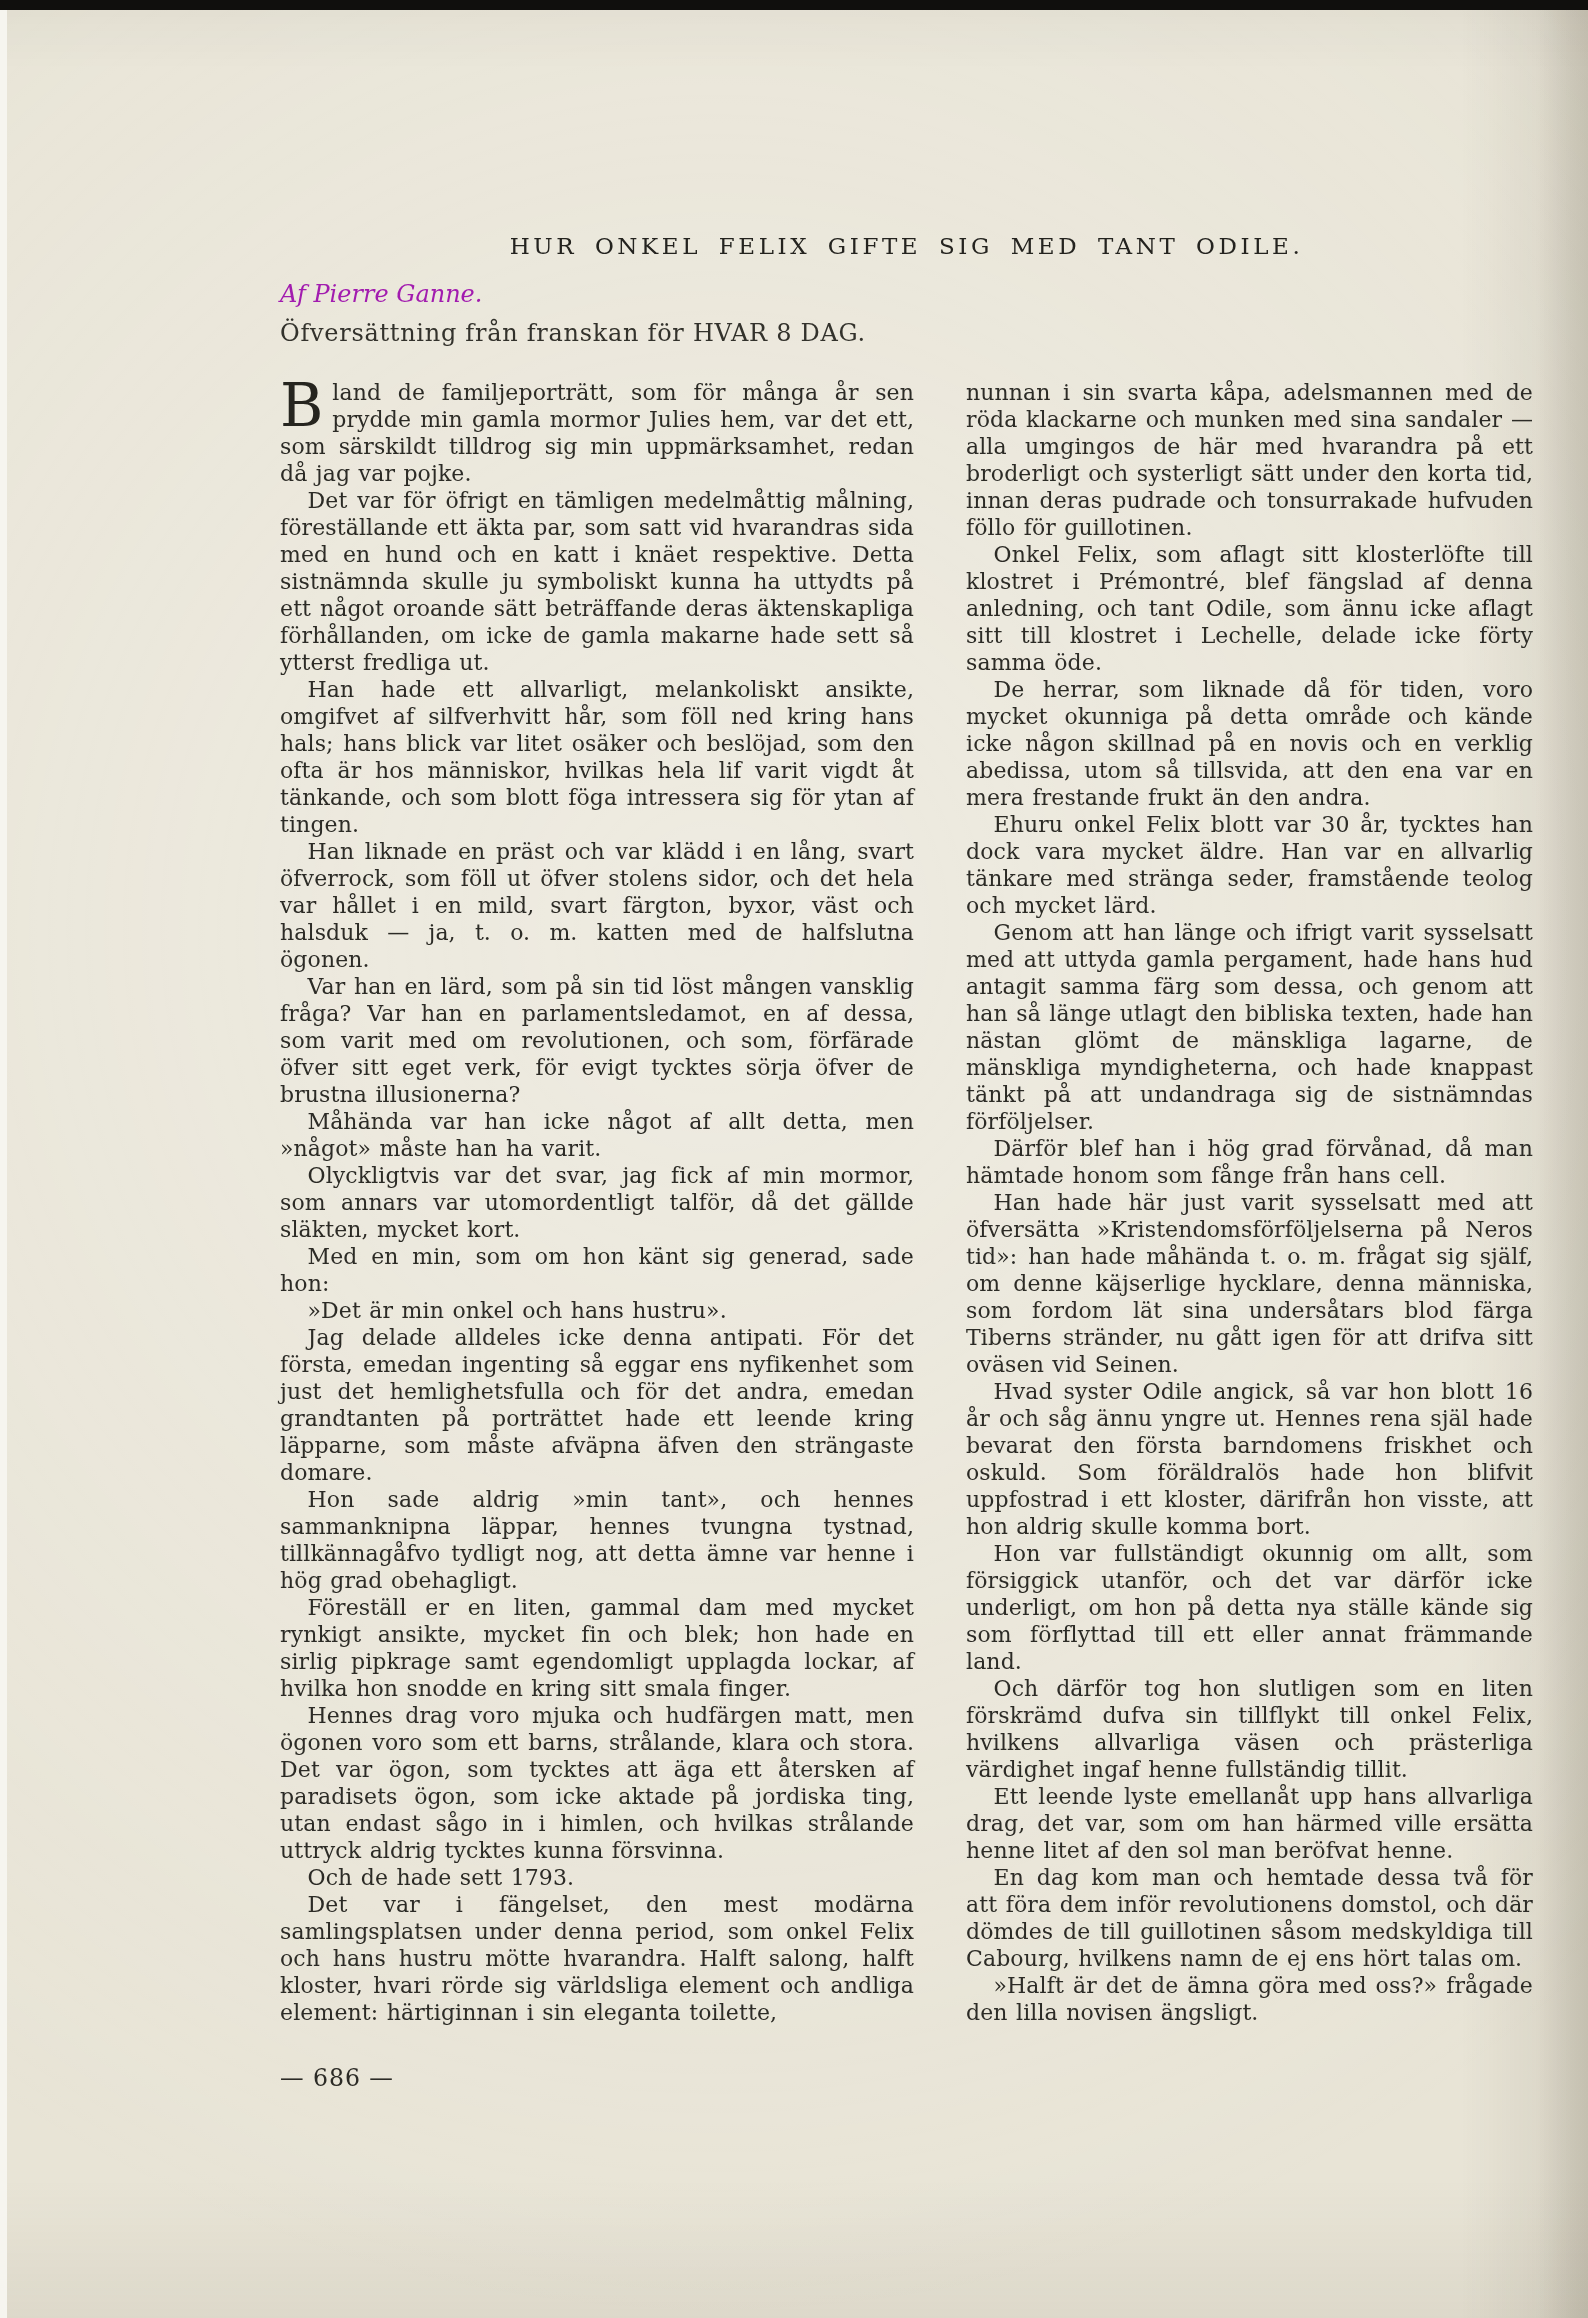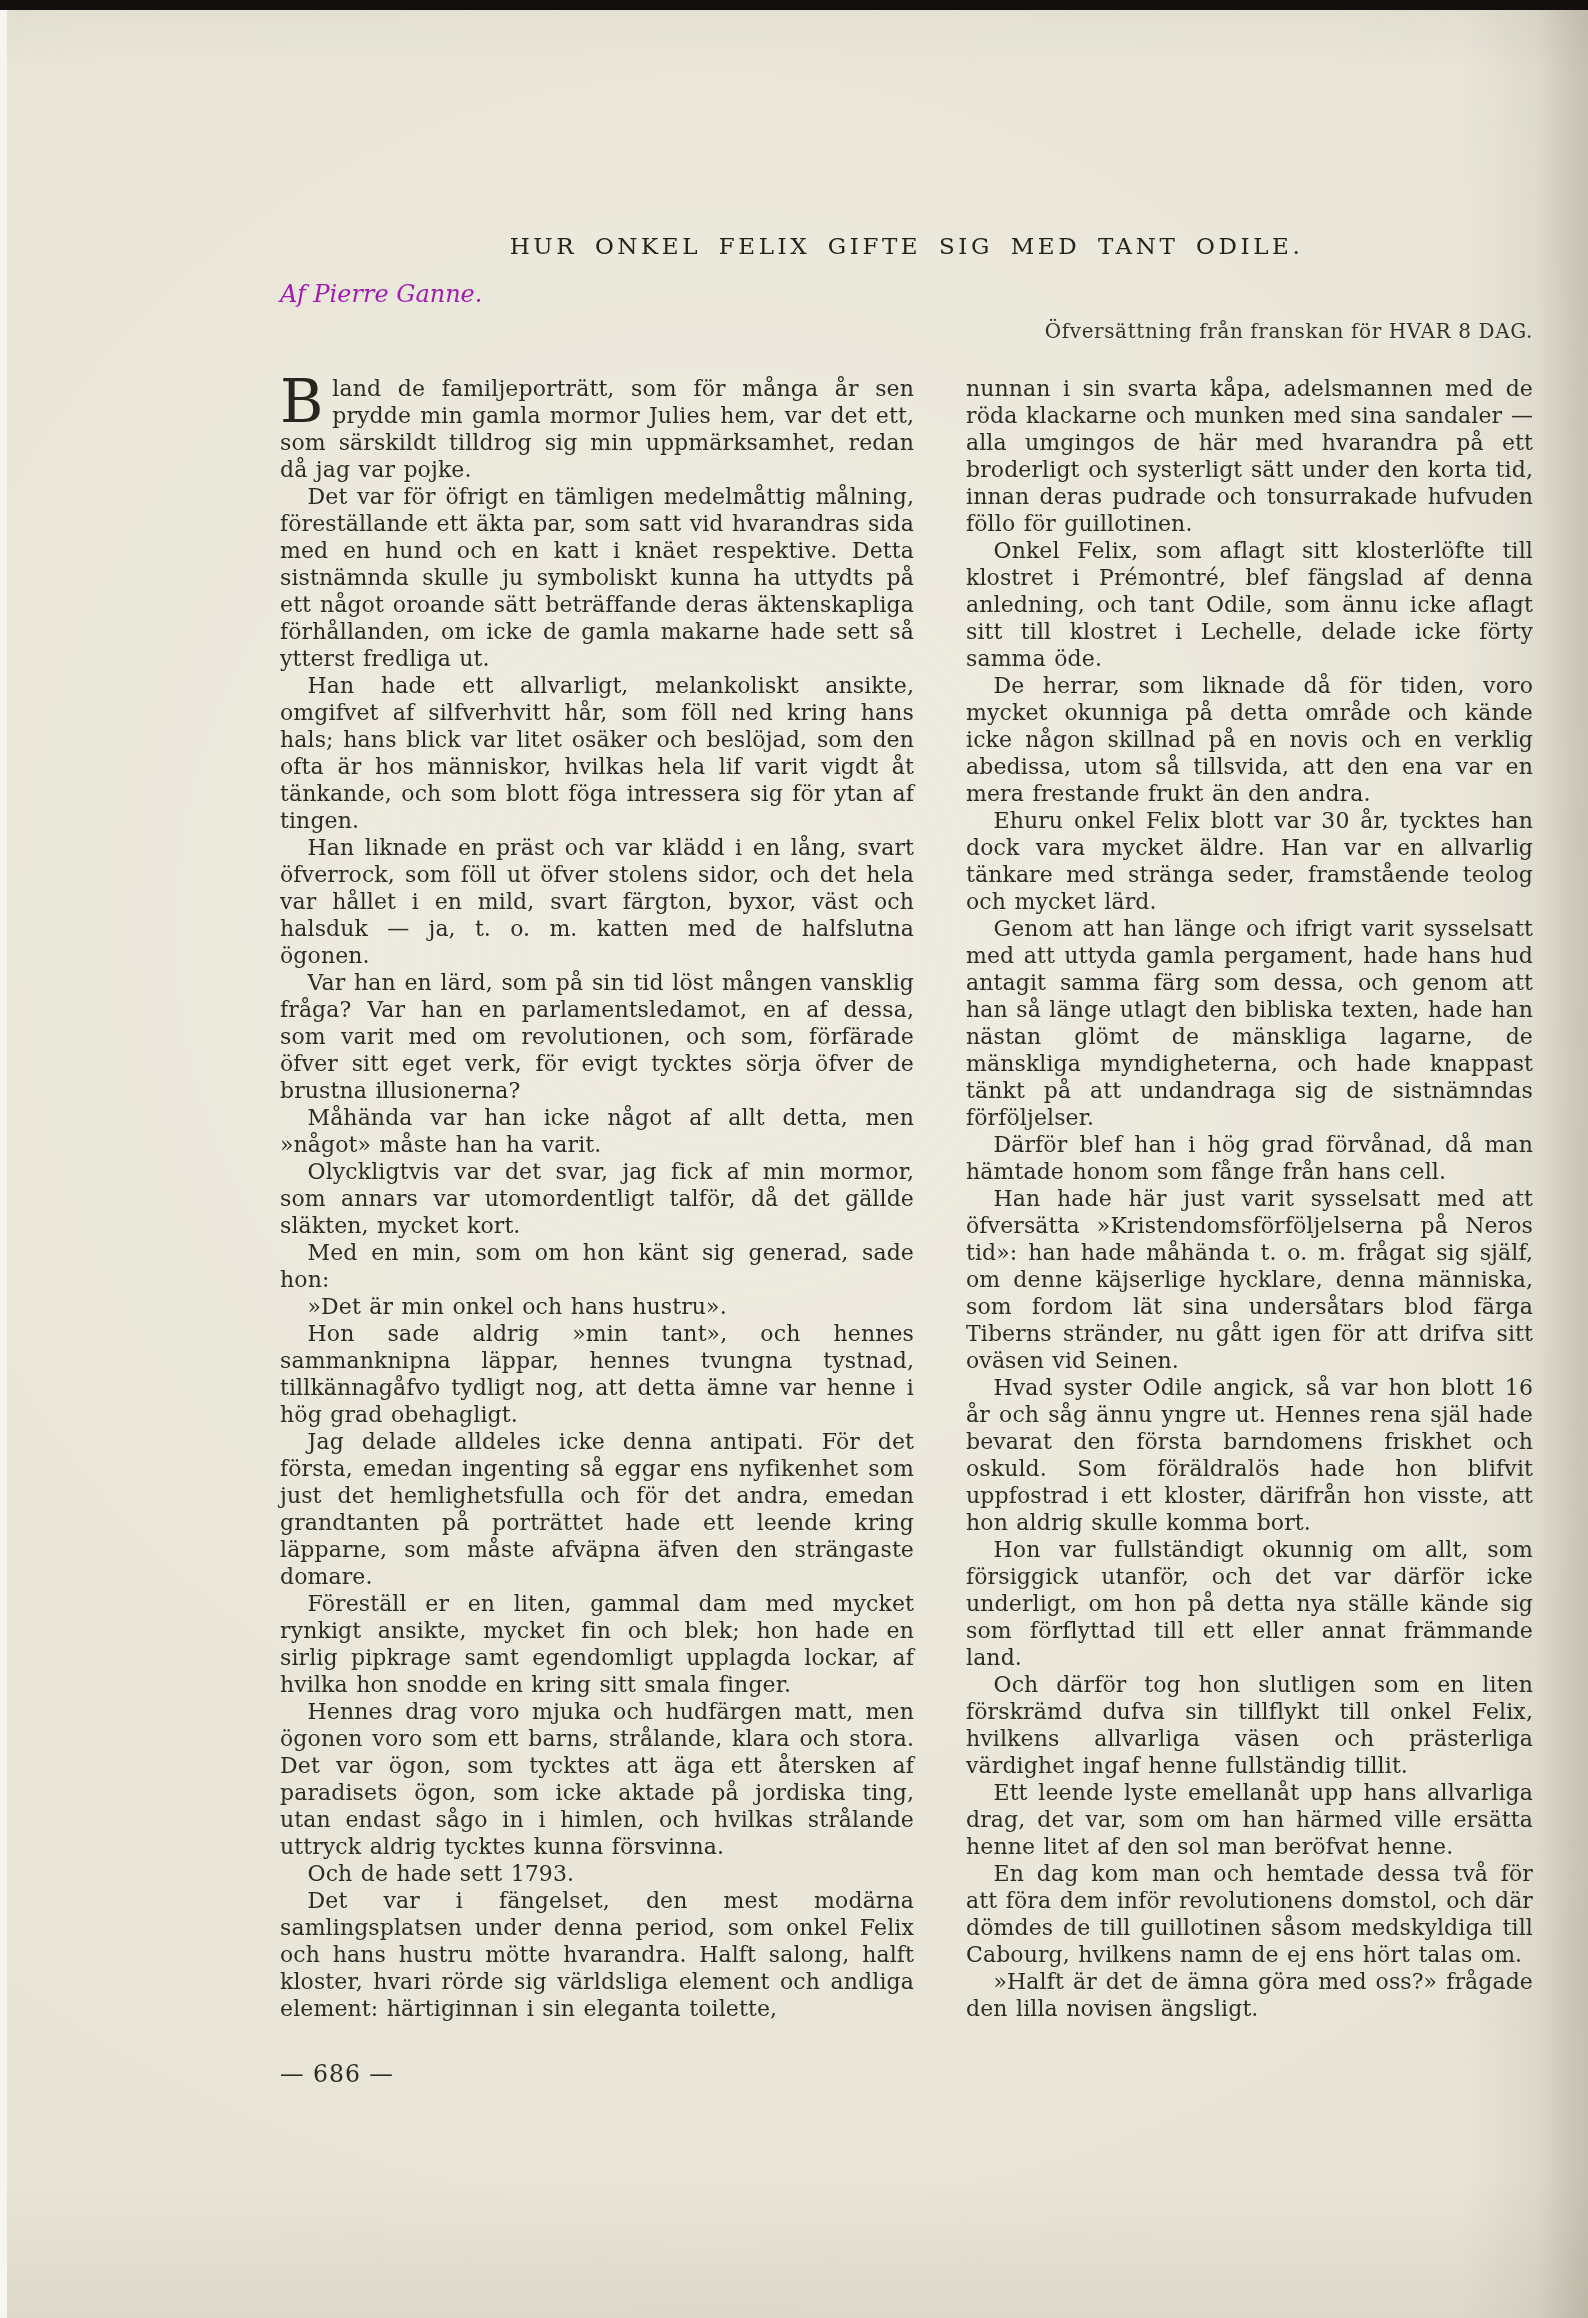--- a/index.html
+++ b/index.html
@@ -58,22 +58,22 @@
     white-space: nowrap;
   }
   .byline {
     text-align: left;
     font-size: 24px;
     font-style: italic;
     margin: 0 0 11.8px 0;
     color: #a21caf;
   }
   .translation-note {
-    text-align: right;
-    font-size: 20px;
+    text-align: left;
+    font-size: 24px;
     letter-spacing: 0.03em;
     margin: 0 0 32px 0;
     color: #33322c;
   }
   .columns {
     display: flex;
     gap: 52px;
     align-items: flex-start;
   }
   .col {
@@ -126,22 +126,22 @@
     <div class="col col-left">
       <p class="lead"><span class="dropcap">B</span><span>land de familjeporträtt, som för många år sen prydde min gamla mormor Julies hem, var det ett, som särskildt tilldrog sig min uppmärksamhet, redan då jag var pojke.</span></p>
       <p>Det var för öfrigt en tämligen medelmåttig målning, föreställande ett äkta par, som satt vid hvarandras sida med en hund och en katt i knäet respektive. Detta sistnämnda skulle ju symboliskt kunna ha uttydts på ett något oroande sätt beträffande deras äktenskapliga förhållanden, om icke de gamla makarne hade sett så ytterst fredliga ut.</p>
       <p>Han hade ett allvarligt, melankoliskt ansikte, omgifvet af silfverhvitt hår, som föll ned kring hans hals; hans blick var litet osäker och beslöjad, som den ofta är hos människor, hvilkas hela lif varit vigdt åt tänkande, och som blott föga intressera sig för ytan af tingen.</p>
       <p>Han liknade en präst och var klädd i en lång, svart öfverrock, som föll ut öfver stolens sidor, och det hela var hållet i en mild, svart färgton, byxor, väst och halsduk — ja, t. o. m. katten med de halfslutna ögonen.</p>
       <p>Var han en lärd, som på sin tid löst mången vansklig fråga? Var han en parlamentsledamot, en af dessa, som varit med om revolutionen, och som, förfärade öfver sitt eget verk, för evigt tycktes sörja öfver de brustna illusionerna?</p>
       <p>Måhända var han icke något af allt detta, men »något» måste han ha varit.</p>
       <p>Olyckligtvis var det svar, jag fick af min mormor, som annars var utomordentligt talför, då det gällde släkten, mycket kort.</p>
       <p>Med en min, som om hon känt sig generad, sade hon:</p>
       <p>»Det är min onkel och hans hustru».</p>
+      <p>Jag delade alldeles icke denna antipati. För det första, emedan ingenting så eggar ens nyfikenhet som just det hemlighetsfulla och för det andra, emedan grandtanten på porträttet hade ett leende kring läpparne, som måste afväpna äfven den strängaste domare.</p>
       <p>Hon sade aldrig »min tant», och hennes sammanknipna läppar, hennes tvungna tystnad, tillkännagåfvo tydligt nog, att detta ämne var henne i hög grad obehagligt.</p>
-      <p>Jag delade alldeles icke denna antipati. För det första, emedan ingenting så eggar ens nyfikenhet som just det hemlighetsfulla och för det andra, emedan grandtanten på porträttet hade ett leende kring läpparne, som måste afväpna äfven den strängaste domare.</p>
       <p>Föreställ er en liten, gammal dam med mycket rynkigt ansikte, mycket fin och blek; hon hade en sirlig pipkrage samt egendomligt upplagda lockar, af hvilka hon snodde en kring sitt smala finger.</p>
       <p>Hennes drag voro mjuka och hudfärgen matt, men ögonen voro som ett barns, strålande, klara och stora. Det var ögon, som tycktes att äga ett återsken af paradisets ögon, som icke aktade på jordiska ting, utan endast sågo in i himlen, och hvilkas strålande uttryck aldrig tycktes kunna försvinna.</p>
       <p>Och de hade sett 1793.</p>
       <p>Det var i fängelset, den mest modärna samlingsplatsen under denna period, som onkel Felix och hans hustru mötte hvarandra. Halft salong, halft kloster, hvari rörde sig världsliga element och andliga element: härtiginnan i sin eleganta toilette,</p>
     </div>
 
     <div class="col col-right">
       <p class="continuation">nunnan i sin svarta kåpa, adelsmannen med de röda klackarne och munken med sina sandaler — alla umgingos de här med hvarandra på ett broderligt och systerligt sätt under den korta tid, innan deras pudrade och tonsurrakade hufvuden föllo för guillotinen.</p>
       <p>Onkel Felix, som aflagt sitt klosterlöfte till klostret i Prémontré, blef fängslad af denna anledning, och tant Odile, som ännu icke aflagt sitt till klostret i Lechelle, delade icke förty samma öde.</p>
       <p>De herrar, som liknade då för tiden, voro mycket okunniga på detta område och kände icke någon skillnad på en novis och en verklig abedissa, utom så tillsvida, att den ena var en mera frestande frukt än den andra.</p>

